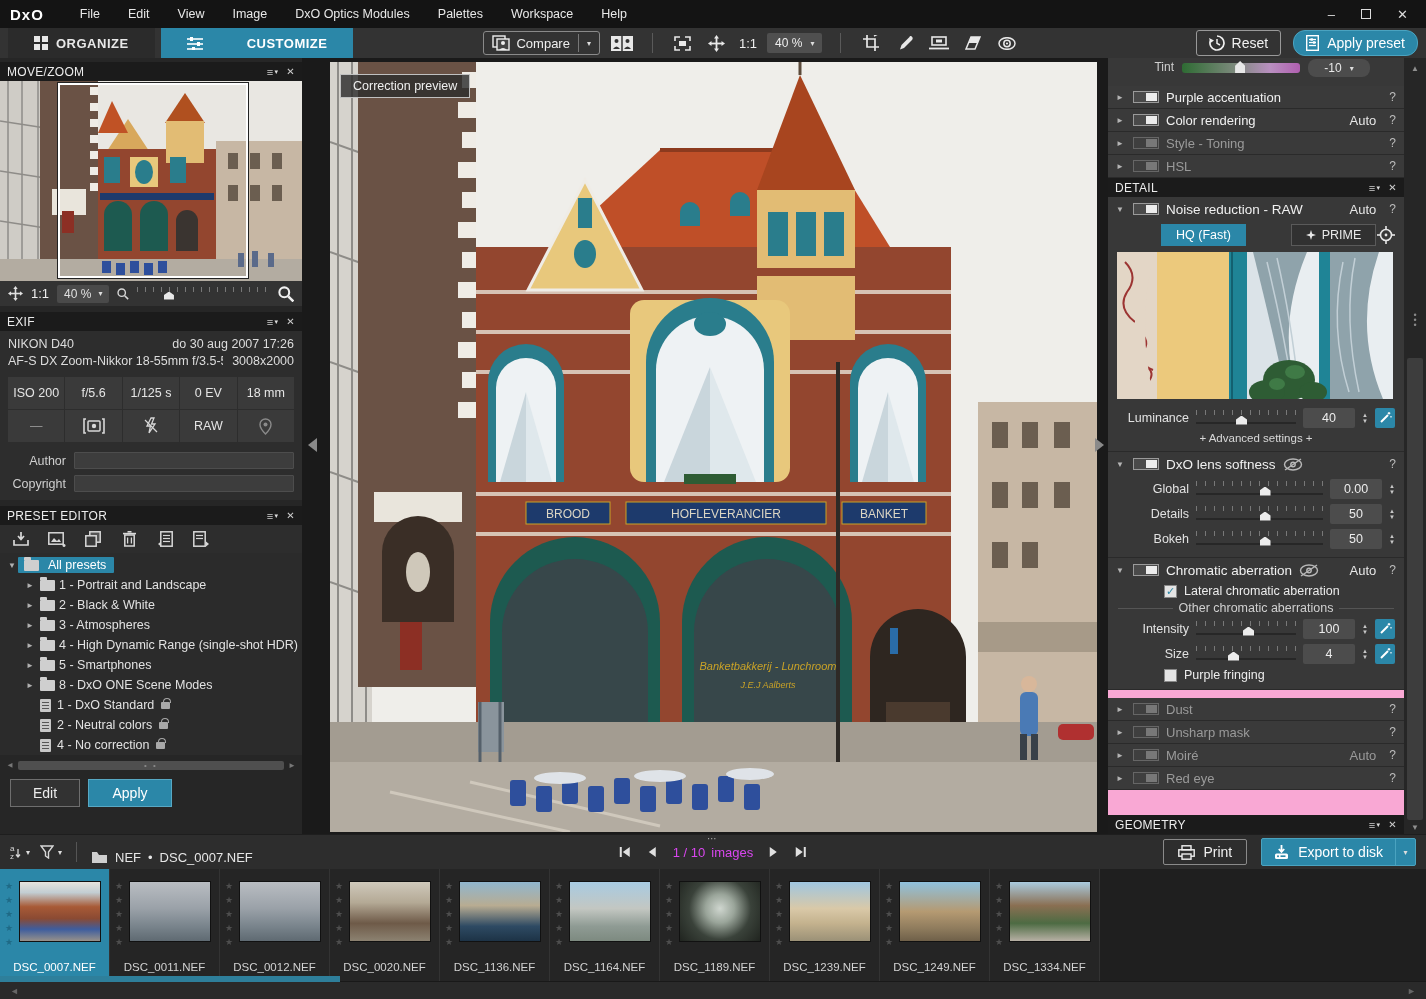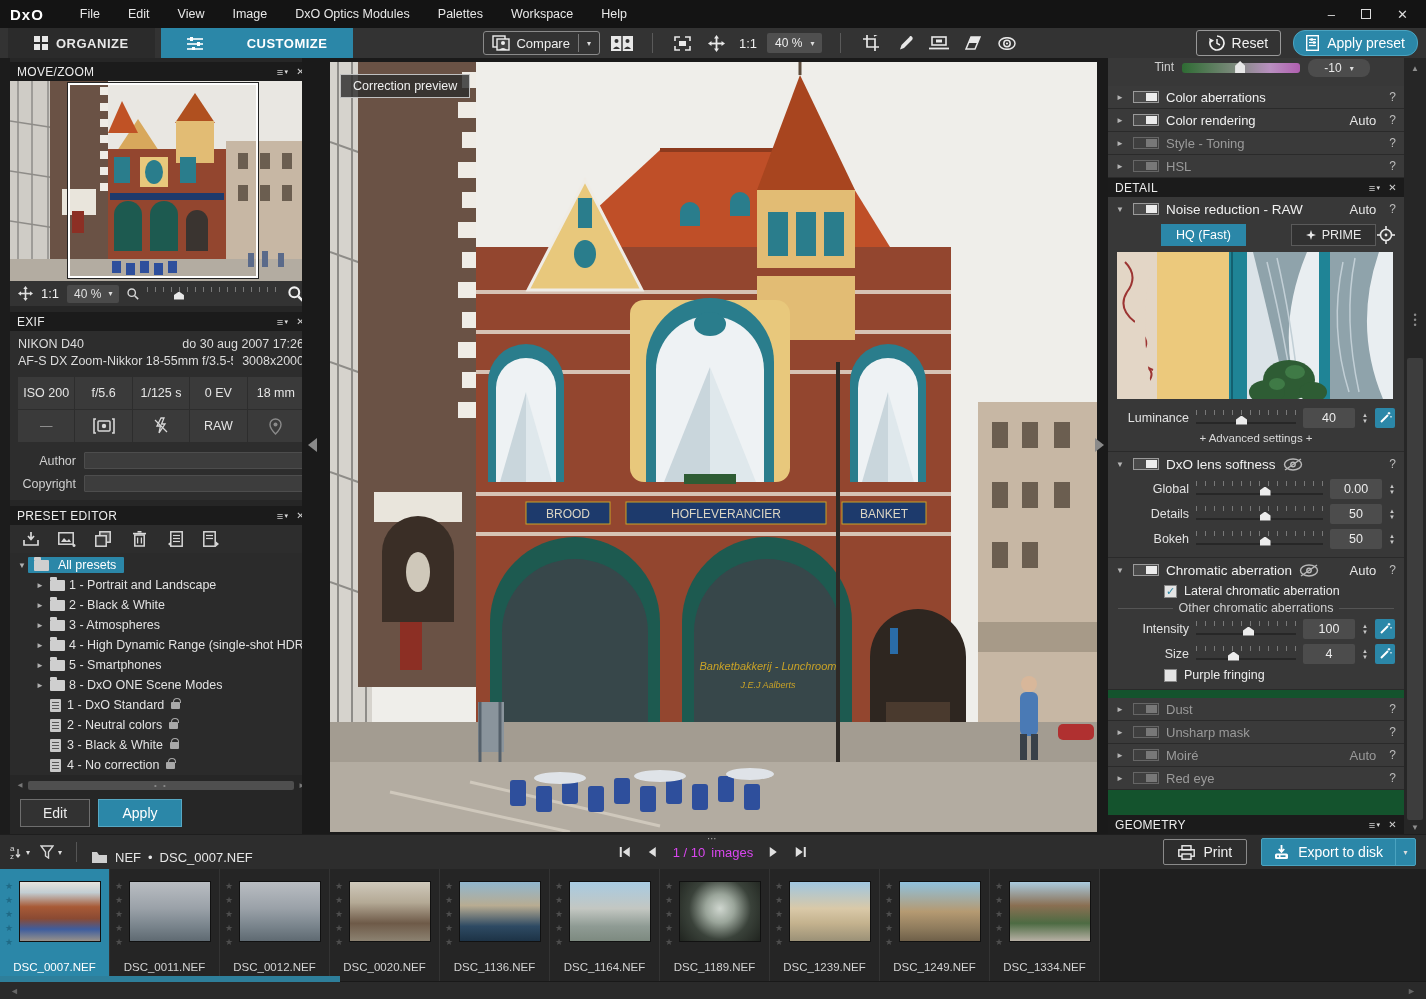--- a/index.html
+++ b/index.html
@@ -34,24 +34,24 @@
   .caret { font-size:8px; color:#ddd; }
   .ratio-label { font-size:13px; color:#eee; }
   .toolbar-right { margin-left:auto; display:flex; align-items:center; gap:12px; padding-right:8px; }
   .btn-reset { display:flex; align-items:center; gap:7px; border:1px solid #999; border-radius:3px;
     height:26px; padding:0 12px; font-size:14px; color:#f0f0f0; }
   .btn-apply-preset { display:flex; align-items:center; gap:8px; background:#2b87a8; border:1px solid #4aa3c0;
     border-radius:12px; height:26px; padding:0 12px; font-size:14px; color:#fff; }
 
   
   .main { position:absolute; left:0; top:58px; width:1426px; height:776px; background:#1c1c1c; }
-  .left-col { position:absolute; left:10px; top:0; width:302px; height:776px; background:#262626;
+  .left-col { position:absolute; left:0; top:0; width:302px; height:776px; background:#262626;
     display:flex; flex-direction:column; }
   .viewer { position:absolute; left:302px; top:0; width:806px; height:776px; background:#1a1a1a; }
-  .right-col { position:absolute; left:1108px; top:0; width:296px; height:776px; background:#14532d;
+  .right-col { position:absolute; left:1108px; top:0; width:296px; height:776px; background:#f9a8d4;
     display:flex; flex-direction:column; overflow:hidden; }
   .vscroll { position:absolute; left:1404px; top:0; width:22px; height:776px; background:#262626; }
 
   
   .panel-header { height:19px; background:#1b1b1b; display:flex; align-items:center; padding:0 7px;
     font-size:12px; color:#ececec; letter-spacing:.3px; flex:none; }
   .panel-header .ph-icons { margin-left:auto; display:flex; align-items:center; gap:8px; color:#cfcfcf; }
   .ph-menu { display:flex; align-items:center; gap:1px; font-size:11px; }
   .ph-menu .caret { font-size:7px; }
   .ph-close { font-size:10px; }
@@ -644,25 +644,20 @@
           <span>1 - DxO Standard</span>
           <span class="lock-ico"></span>
         </div>
         <div class="tree-row leaf">
           <span class="sheet-ico"></span>
           <span>2 - Neutral colors</span>
           <span class="lock-ico"></span>
         </div>
         <div class="tree-row leaf">
           <span class="sheet-ico"></span>
-          <span>3 - Black &amp; White</span>
-          <span class="lock-ico"></span>
-        </div>
-        <div class="tree-row leaf">
-          <span class="sheet-ico"></span>
           <span>4 - No correction</span>
           <span class="lock-ico"></span>
         </div>
       </div>
       <div class="pe-hscroll">
         <span class="arr" style="transform:rotate(180deg);">►</span>
         <span class="track">
             <span>• •</span>
           </span>
         <span class="arr">►</span>
@@ -856,21 +851,21 @@
           <span>-10</span>
           <span class="caret">▾</span>
         </div>
       </div>
 
       <div class="mod-row">
         <span class="expander">►</span>
         <span class="toggle">
             <span class="knob"></span>
           </span>
-        <span class="mod-label">Color aberrations</span>
+        <span class="mod-label">Purple accentuation</span>
         <span class="help-lbl">?</span>
       </div>
       <div class="mod-row">
         <span class="expander">►</span>
         <span class="toggle">
             <span class="knob"></span>
           </span>
         <span class="mod-label">Color rendering</span>
         <span class="auto-lbl">Auto</span>
         <span class="help-lbl">?</span>

